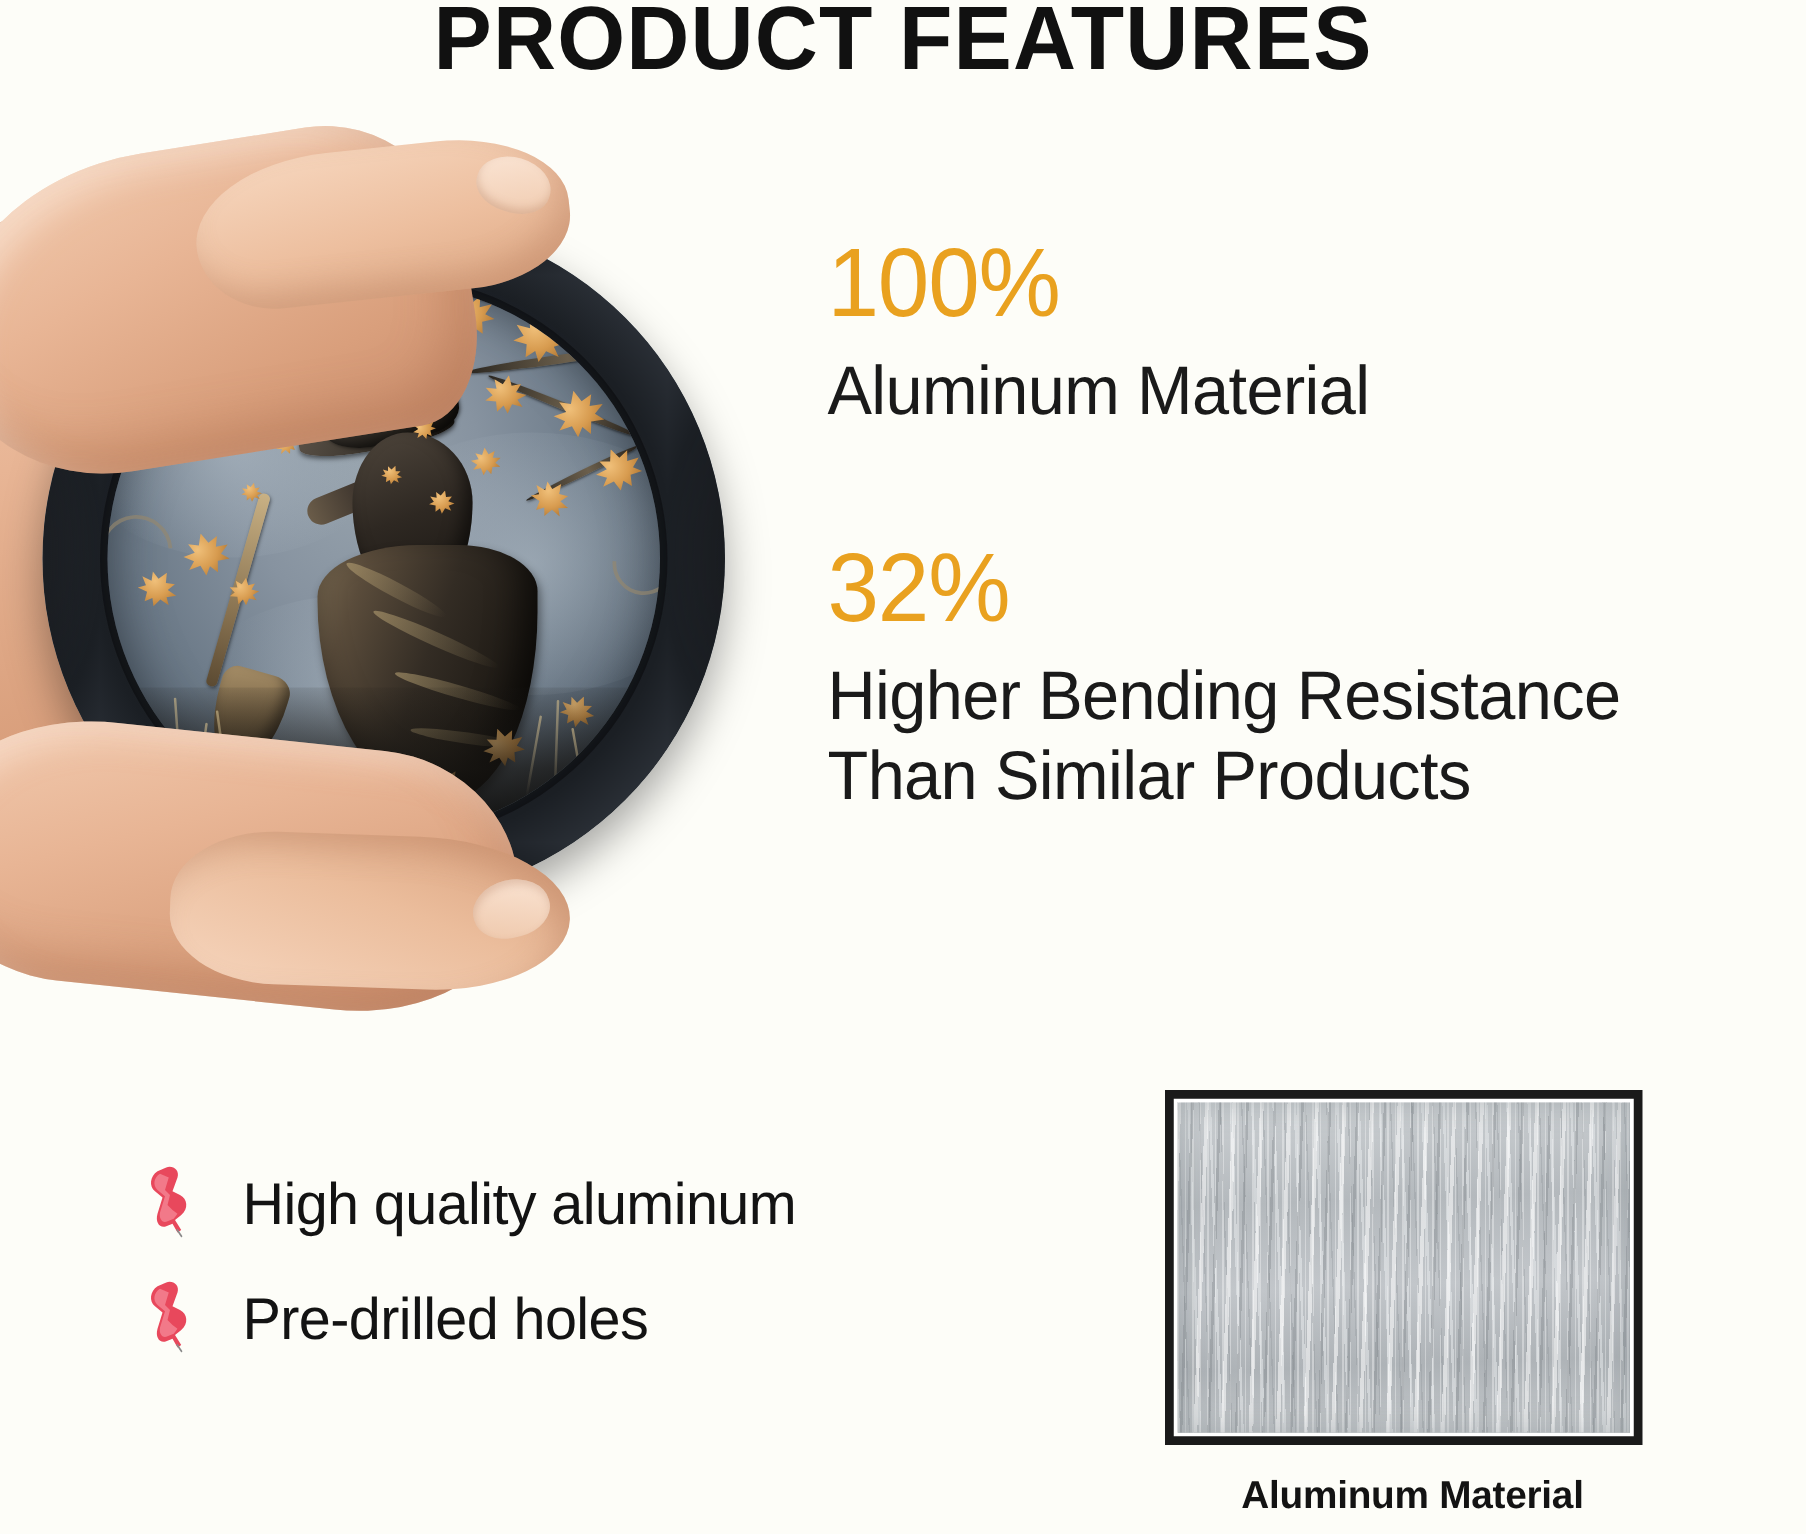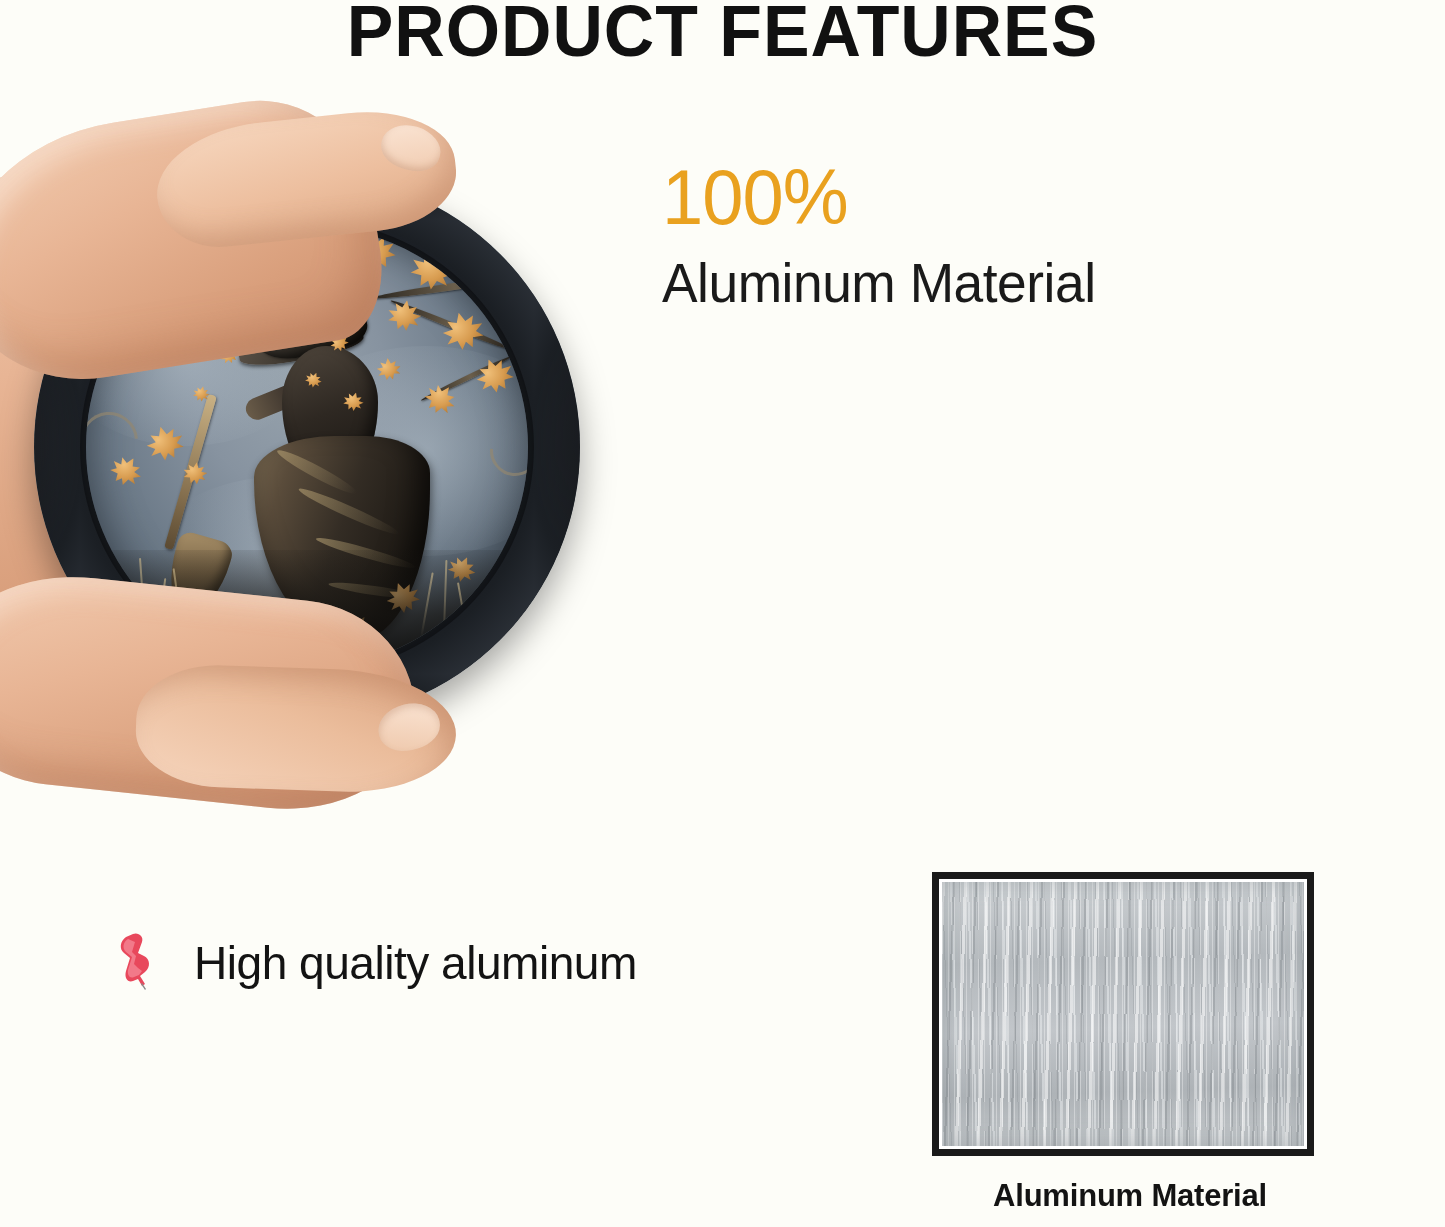--- a/index.html
+++ b/index.html
@@ -271,21 +271,21 @@
     border-bottom-color: transparent;
   }
 
   
   .stats {
     position: absolute;
     left: 662px;
     top: 158px;
     width: 783px;
   }
-  .stat-block { margin-bottom: 46px; }
+  .stat-block { margin-bottom: 46px; margin-top: 29px; }
   .stat-number {
     font-size: 78px;
     font-weight: 400;
     color: #e9a11f;
     line-height: 1.0;
     letter-spacing: -1px;
     transform: scaleX(0.95);
     transform-origin: left center;
   }
   .stat-label {
@@ -461,35 +461,52 @@
 
 <div class="stats">
 
   <div class="stat-block">
     <div class="stat-number">100%</div>
     <div class="stat-label">
       <span class="lbl-line">Aluminum Material</span>
     </div>
   </div>
 
+  <div class="stat-block" style="margin-top:86px;">
+    <div class="stat-number">32%</div>
+    <div class="stat-label">
+      <span class="lbl-line">Higher Bending Resistance</span>
+      <span class="lbl-line">Than Similar Products</span>
+    </div>
+  </div>
 </div>
 
 <div class="bullets">
 
   <div class="bullet-row">
     <span class="pin-icon">
       <svg width="52" height="62" viewBox="0 0 52 62">
         <path d="M14 6 C8 10 7 18 12 22 L18 27 L14 40 C12 47 16 52 21 50 L26 48 L30 55 L33 53 L28 45 L33 41 C39 36 38 28 32 25 L26 22 L30 11 C32 5 26 1 21 3 Z" fill="#e8485c"></path>
         <path d="M16 8 C11 11 10 17 14 21 L20 26 L16 39 C15 44 18 48 22 46 L27 44 L30 40 L26 37 L22 33 L24 25 L20 21 L23 11 Z" fill="#f58a98" opacity="0.75"></path>
         <path d="M30 52 L34 58 L33 59 L29 53 Z" fill="#8a8a8a"></path>
       </svg>
     </span>
     <span class="bullet-text">High quality aluminum</span>
   </div>
 
+  <div class="bullet-row">
+    <span class="pin-icon">
+      <svg width="52" height="62" viewBox="0 0 52 62">
+        <path d="M14 6 C8 10 7 18 12 22 L18 27 L14 40 C12 47 16 52 21 50 L26 48 L30 55 L33 53 L28 45 L33 41 C39 36 38 28 32 25 L26 22 L30 11 C32 5 26 1 21 3 Z" fill="#e8485c"></path>
+        <path d="M16 8 C11 11 10 17 14 21 L20 26 L16 39 C15 44 18 48 22 46 L27 44 L30 40 L26 37 L22 33 L24 25 L20 21 L23 11 Z" fill="#f58a98" opacity="0.75"></path>
+        <path d="M30 52 L34 58 L33 59 L29 53 Z" fill="#8a8a8a"></path>
+      </svg>
+    </span>
+    <span class="bullet-text">Pre-drilled holes</span>
+  </div>
 
 </div>
 
 <div class="swatch-wrap">
   <div class="swatch-box">
     <div class="swatch-surface"></div>
   </div>
   <div class="swatch-caption">Aluminum Material</div>
 </div>
 

